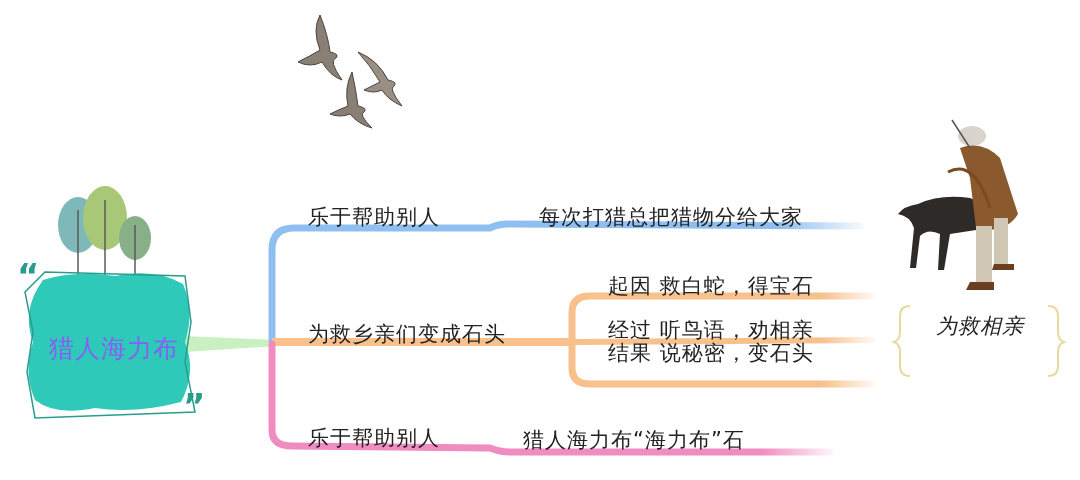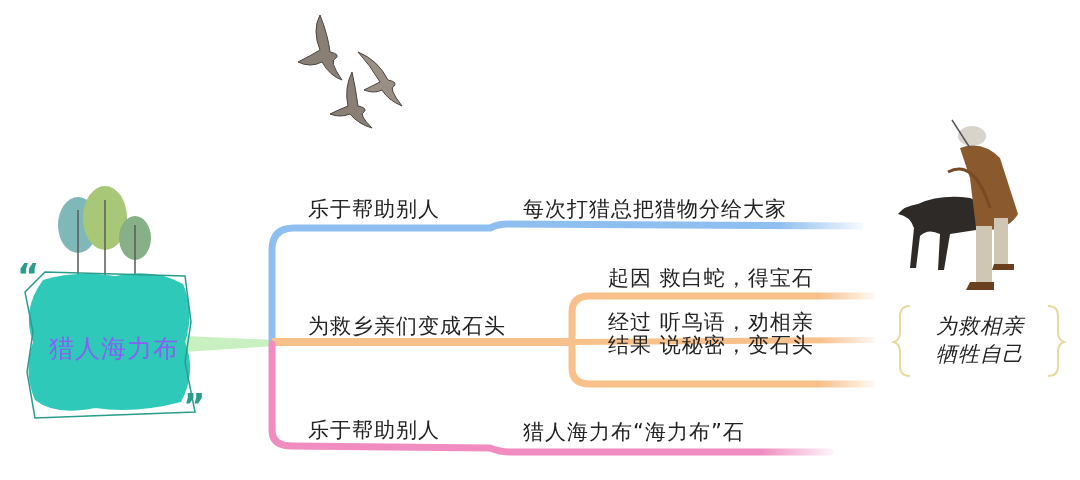--- a/index.html
+++ b/index.html
@@ -3,21 +3,21 @@
 <meta charset="utf-8">
 <style>
   html, body { margin: 0; padding: 0; }
   body {
     width: 1080px; height: 480px; position: relative; overflow: hidden;
     background: #ffffff;
     font-family: "DejaVu Sans", "Liberation Sans", sans-serif;
     color: #222222;
   }
   .abs { position: absolute; }
-  .txt { font-size: 21px; line-height: 24px; white-space: nowrap; letter-spacing: 1px; }
+  .txt { font-size: 21px; line-height: 24px; white-space: nowrap; letter-spacing: 1px; margin-top: 8px; }
   svg.lines { position: absolute; left: 0; top: 0; }
   .root-label { font-size: 25px; letter-spacing: 1px; color: #8b5cf6; }
   .summary { font-size: 21px; line-height: 28px; text-align: center; letter-spacing: 1px; font-style: italic; }
 </style>
 </head>
 <body>
 
 <svg class="lines" width="1080" height="480">
 
   <path d="M185 336 L275 340 L275 346 L185 352 Z" fill="#c8f0c0"></path>
@@ -77,21 +77,21 @@
   <svg class="abs" style="left:0;top:0" width="185" height="160">
     <path d="M28 18 Q60 8 100 14 Q140 6 168 22 Q180 50 170 80 Q182 110 166 140 Q120 152 80 146 Q40 154 20 138 Q8 110 18 80 Q6 48 28 18 Z" fill="#2ec9b8"></path>
     <path d="M30 10 L170 14 L176 60 L170 100 L180 150 L20 156 L12 110 L18 70 L10 30 Z" fill="none" stroke="#2a9c8c" stroke-width="1.5"></path>
   </svg>
   <span class="abs" style="left:2px;top:-6px;font-size:34px;font-weight:bold;color:#2a9c8c">“</span>
   <span class="abs" style="left:168px;top:124px;font-size:34px;font-weight:bold;color:#2a9c8c">”</span>
   <span class="abs root-label" style="left:34px;top:70px">猎人海力布</span>
 </div>
 
 <span class="abs txt" style="left:308px;top:197px">乐于帮助别人</span>
-<span class="abs txt" style="left:523px;top:197px">每次打猎总把猎物分给大家</span>
+<span class="abs txt" style="left:539px;top:197px">每次打猎总把猎物分给大家</span>
 
 <span class="abs txt" style="left:308px;top:314px">为救乡亲们变成石头</span>
 <span class="abs txt" style="left:608px;top:266px">起因  救白蛇，得宝石</span>
 <span class="abs txt" style="left:608px;top:310px">经过  听鸟语，劝相亲</span>
 <span class="abs txt" style="left:608px;top:333px">结果  说秘密，变石头</span>
 
 <span class="abs txt" style="left:308px;top:418px">乐于帮助别人</span>
 <span class="abs txt" style="left:523px;top:420px">猎人海力布“海力布”石</span>
 
 <svg class="abs" style="left:890px;top:118px" width="150" height="180">
@@ -105,14 +105,13 @@
     <rect x="104" y="100" width="14" height="46" fill="#cfc6b4"></rect>
     <path d="M80 164 L104 164 L104 172 L76 172 Z" fill="#6a4020"></path>
     <path d="M104 146 L124 146 L124 152 L102 152 Z" fill="#6a4020"></path>
     <path d="M58 54 Q84 40 100 90" fill="none" stroke="#7a4a24" stroke-width="3"></path>
     <line x1="62" y1="2" x2="80" y2="30" stroke="#555" stroke-width="1.5"></line>
   </g>
 </svg>
 
 <div class="abs summary" style="left:905px;top:312px;width:150px">
   <div>为救相亲</div>
-  <div>牺牲自己</div>
 </div>
 
 </body></html>

